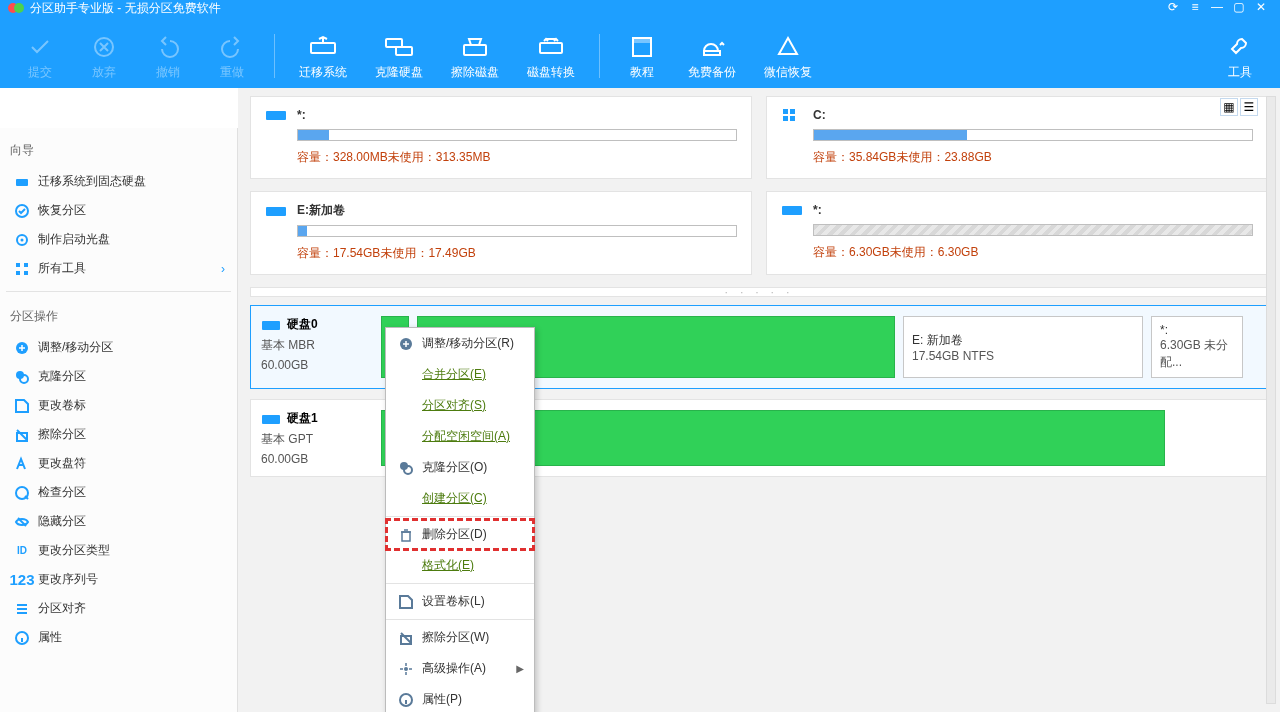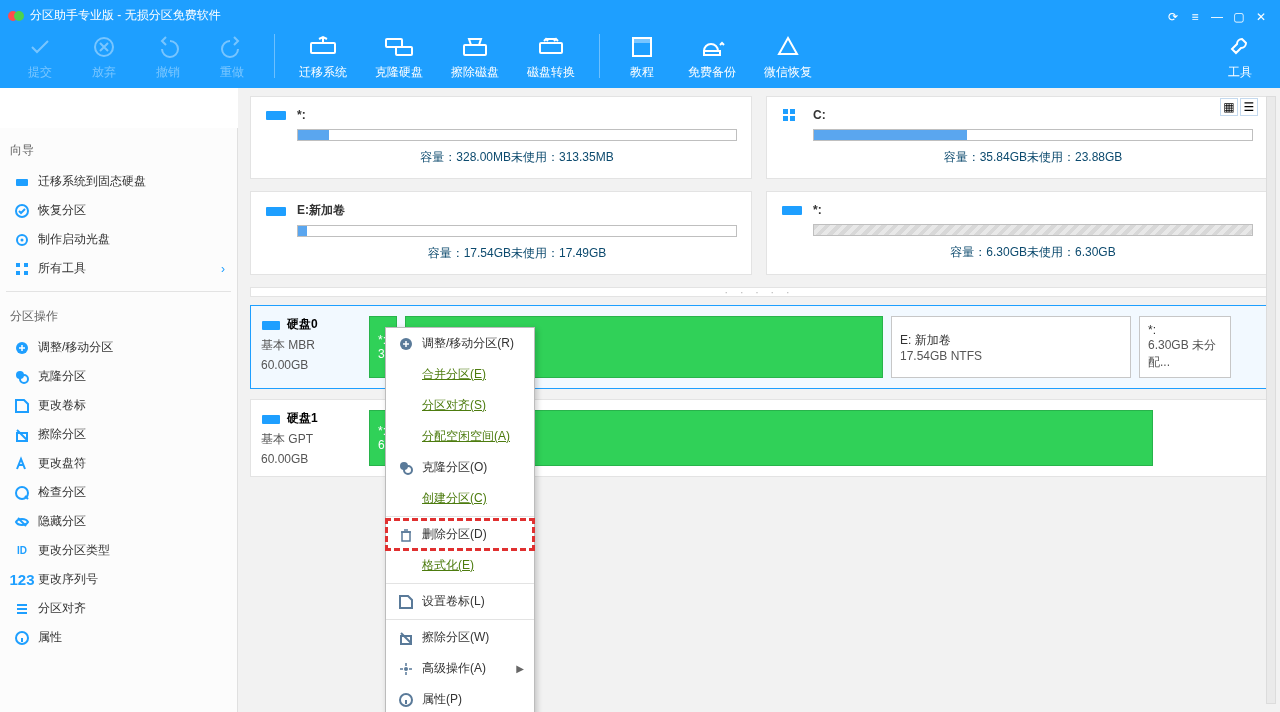--- a/index.html
+++ b/index.html
@@ -1,19 +1,19 @@
 <!DOCTYPE html>
 <html><head>
 <meta charset="utf-8">
 <style>
 * { margin:0; padding:0; box-sizing:border-box; font-family:"Microsoft YaHei",sans-serif; font-size:12px; }
 body { background:#fff; width:1280px; height:712px; overflow:hidden; position:relative; }
 
 
-.titlebar { height:24px; background:#1e9fff; display:flex; align-items:flex-end; padding:0 8px; color:#fff; }
+.titlebar { height:24px; background:#1e9fff; display:flex; align-items:flex-start; padding:0 8px; color:#fff; }
 .titlebar .logo { width:16px; height:16px; margin-right:6px; }
 .titlebar .title { flex:1; }
 .titlebar .ctrl { width:22px; text-align:center; cursor:pointer; }
 
 
 .toolbar { height:64px; background:#1e9fff; display:flex; align-items:center; color:#fff; padding:0 8px; }
 .toolbar .tb-group { display:flex; }
 .toolbar .tb-item { width:64px; text-align:center; cursor:pointer; }
 .toolbar .tb-item.wide { width:76px; }
 .toolbar .tb-item.disabled { opacity:.4; cursor:default; }
@@ -36,27 +36,27 @@
 
 
 .row { display:flex; gap:14px; margin-bottom:12px; }
 .card { flex:1; background:#fff; border:1px solid #e3e3e3; padding:10px 14px 12px 14px; }
 .card-head { display:flex; align-items:center; margin-bottom:6px; }
 .card-head .ic { width:22px; height:16px; margin-right:10px; }
 .card-head .name { font-weight:bold; color:#333; }
 .bar-outer { height:12px; border:1px solid #bfbfbf; background:#fff; margin-left:32px; margin-bottom:8px; position:relative; }
 .bar-fill { height:100%; background:#5aa6ef; }
 .bar-fill.striped { background:repeating-linear-gradient(135deg,#d8d8d8 0 4px,#e8e8e8 4px 8px); }
-.card-foot { display:flex; justify-content:center; margin-left:32px; color:#0c4a6e; }
+.card-foot { display:flex; justify-content:flex-start; margin-left:32px; color:#c2410c; }
 
 
 .gh-row { height:10px; background:#fff; border:1px solid #e3e3e3; margin-bottom:8px; display:flex; align-items:center; justify-content:center; color:#bbb; letter-spacing:4px; }
 
 
-.disk { background:#fff; border:1px solid #e3e3e3; padding:10px; display:flex; gap:12px; align-items:stretch; margin-bottom:10px; }
+.disk { background:#fff; border:1px solid #e3e3e3; padding:10px; display:flex; gap:24px; align-items:stretch; margin-bottom:10px; }
 .disk.sel { border:1px solid #1e9fff; background:#f2f9ff; }
 .disk-info { width:96px; }
 .disk-info .di-head { display:flex; align-items:center; font-weight:bold; }
 .disk-info .di-head .ic { width:22px; margin-right:4px; }
 .disk-info .line { color:#555; margin-top:4px; }
 .disk-parts { flex:1; display:flex; gap:8px; }
 .part { border:1px solid #c7c7c7; padding:6px 8px; display:flex; flex-direction:column; justify-content:center; min-width:28px; }
 .part.green { background:#30d158; color:#fff; border-color:#28b34b; }
 .part.white { background:#fff; }
 .part .p1 { color:#333; }

